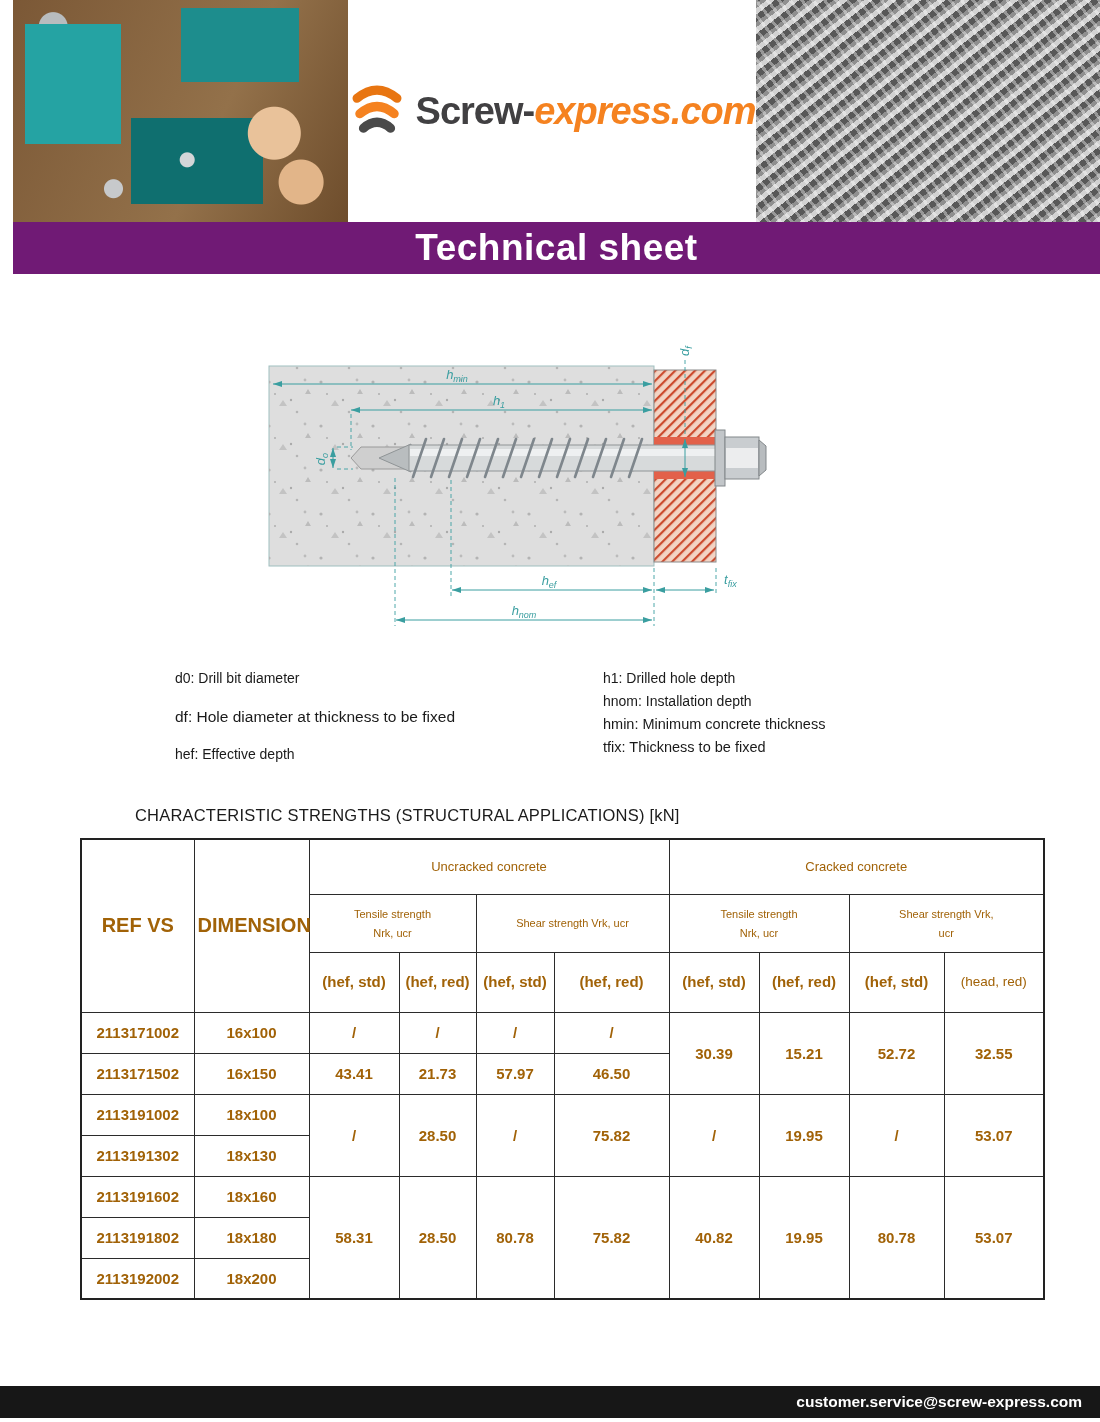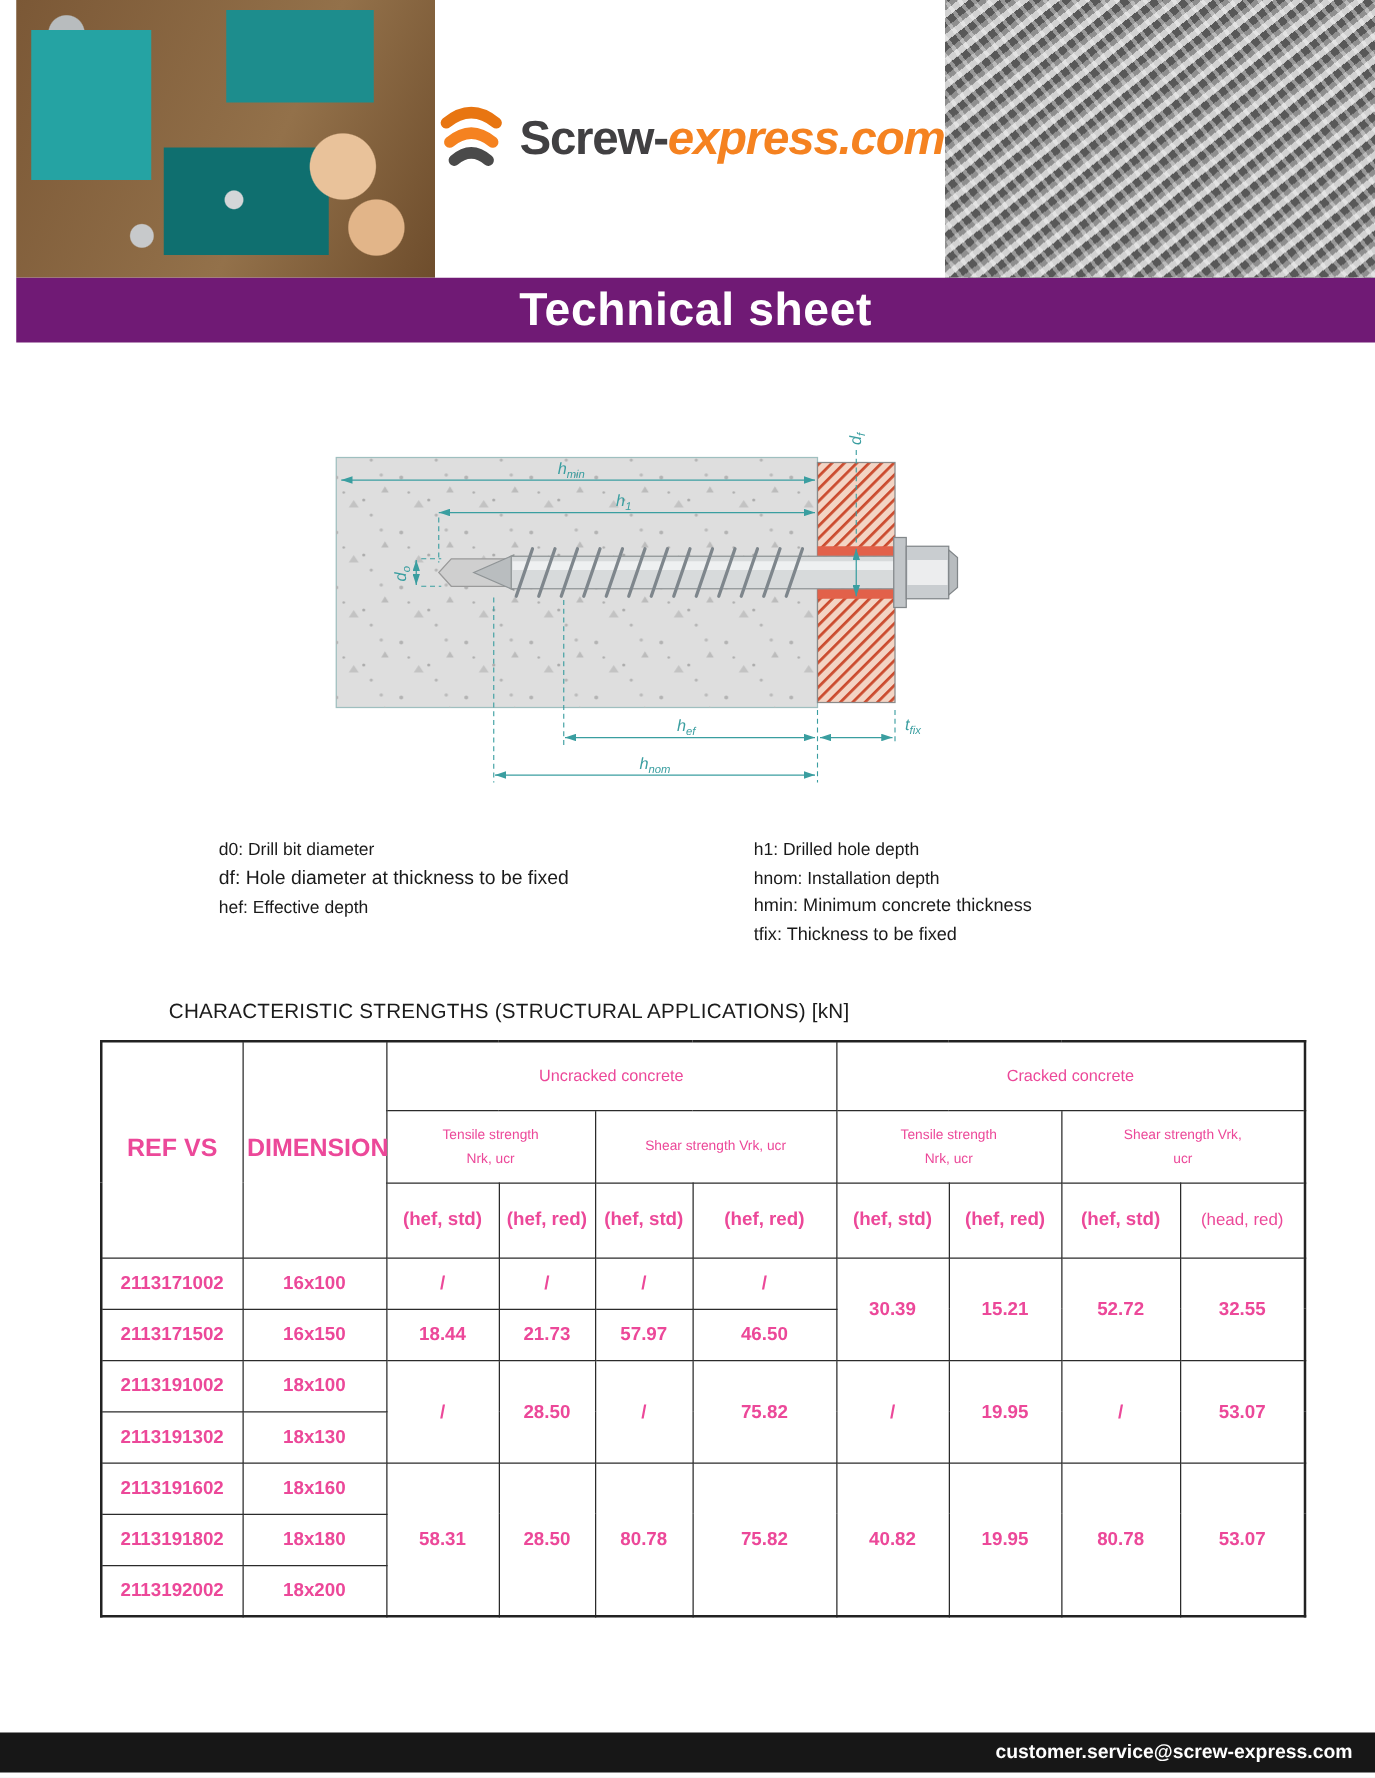--- a/index.html
+++ b/index.html
@@ -38,30 +38,30 @@
   
   .title-bar { height:52px; background:#701a75; display:flex; align-items:center; justify-content:center; }
   .title-bar span { color:#fff; font-weight:bold; font-size:37px; letter-spacing:0.5px; }
 
   
   .diagram-area { margin:54px 0 0 248px; width:512px; }
 
   
   .legend { display:flex; margin:20px 0 0 162px; }
   .legend-col { display:flex; flex-direction:column; }
-  .legend-col.left { width:428px; }
+  .legend-col.left { width:428px;gap:15px; }
   .legend-item { font-size:14px; color:#1a1a1a; line-height:23px; }
   .legend-col.left .legend-item:nth-child(2) { font-size:15.5px; }
   .legend-col.right .legend-item:nth-child(3),
   .legend-col.right .legend-item:nth-child(4) { font-size:14.5px; }
 
   
   .table-title { margin:40px 0 13px 122px; font-size:16.5px; font-weight:400; color:#1b1b1b; letter-spacing:0.2px; }
   table.strengths { border-collapse:collapse; table-layout:fixed; width:963px; margin-left:67px; border:2px solid #222; }
-  table.strengths th, table.strengths td { border:1px solid #2b2b2b; text-align:center; vertical-align:middle; color:#ec4899; padding:2px 3px; }
+  table.strengths th, table.strengths td { border:1px solid #2b2b2b; text-align:center; vertical-align:middle; color:#a16207; padding:2px 3px; }
   thead tr.r1 { height:55px; }
   thead tr.r2 { height:58px; }
   thead tr.r3 { height:60px; }
   tbody tr { height:41px; }
   th.corner { font-size:20px; font-weight:bold; }
   th.zone { font-size:13px; font-weight:400; }
   th.grp { font-size:11px; font-weight:400; }
   .grp-line + .grp-line { margin-top:7px; }
   .grp-line:empty { display:none; }
   thead tr.r3 th { font-size:15px; font-weight:bold; line-height:1.25; }
@@ -269,21 +269,21 @@
           <td>/</td>
           <td>/</td>
           <td rowspan="2">30.39</td>
           <td rowspan="2">15.21</td>
           <td rowspan="2">52.72</td>
           <td rowspan="2">32.55</td>
         </tr>
         <tr>
           <td>2113171502</td>
           <td>16x150</td>
-          <td>18.44</td>
+          <td>43.41</td>
           <td>21.73</td>
           <td>57.97</td>
           <td>46.50</td>
         </tr>
         <tr>
           <td>2113191002</td>
           <td>18x100</td>
           <td rowspan="2">/</td>
           <td rowspan="2">28.50</td>
           <td rowspan="2">/</td>

